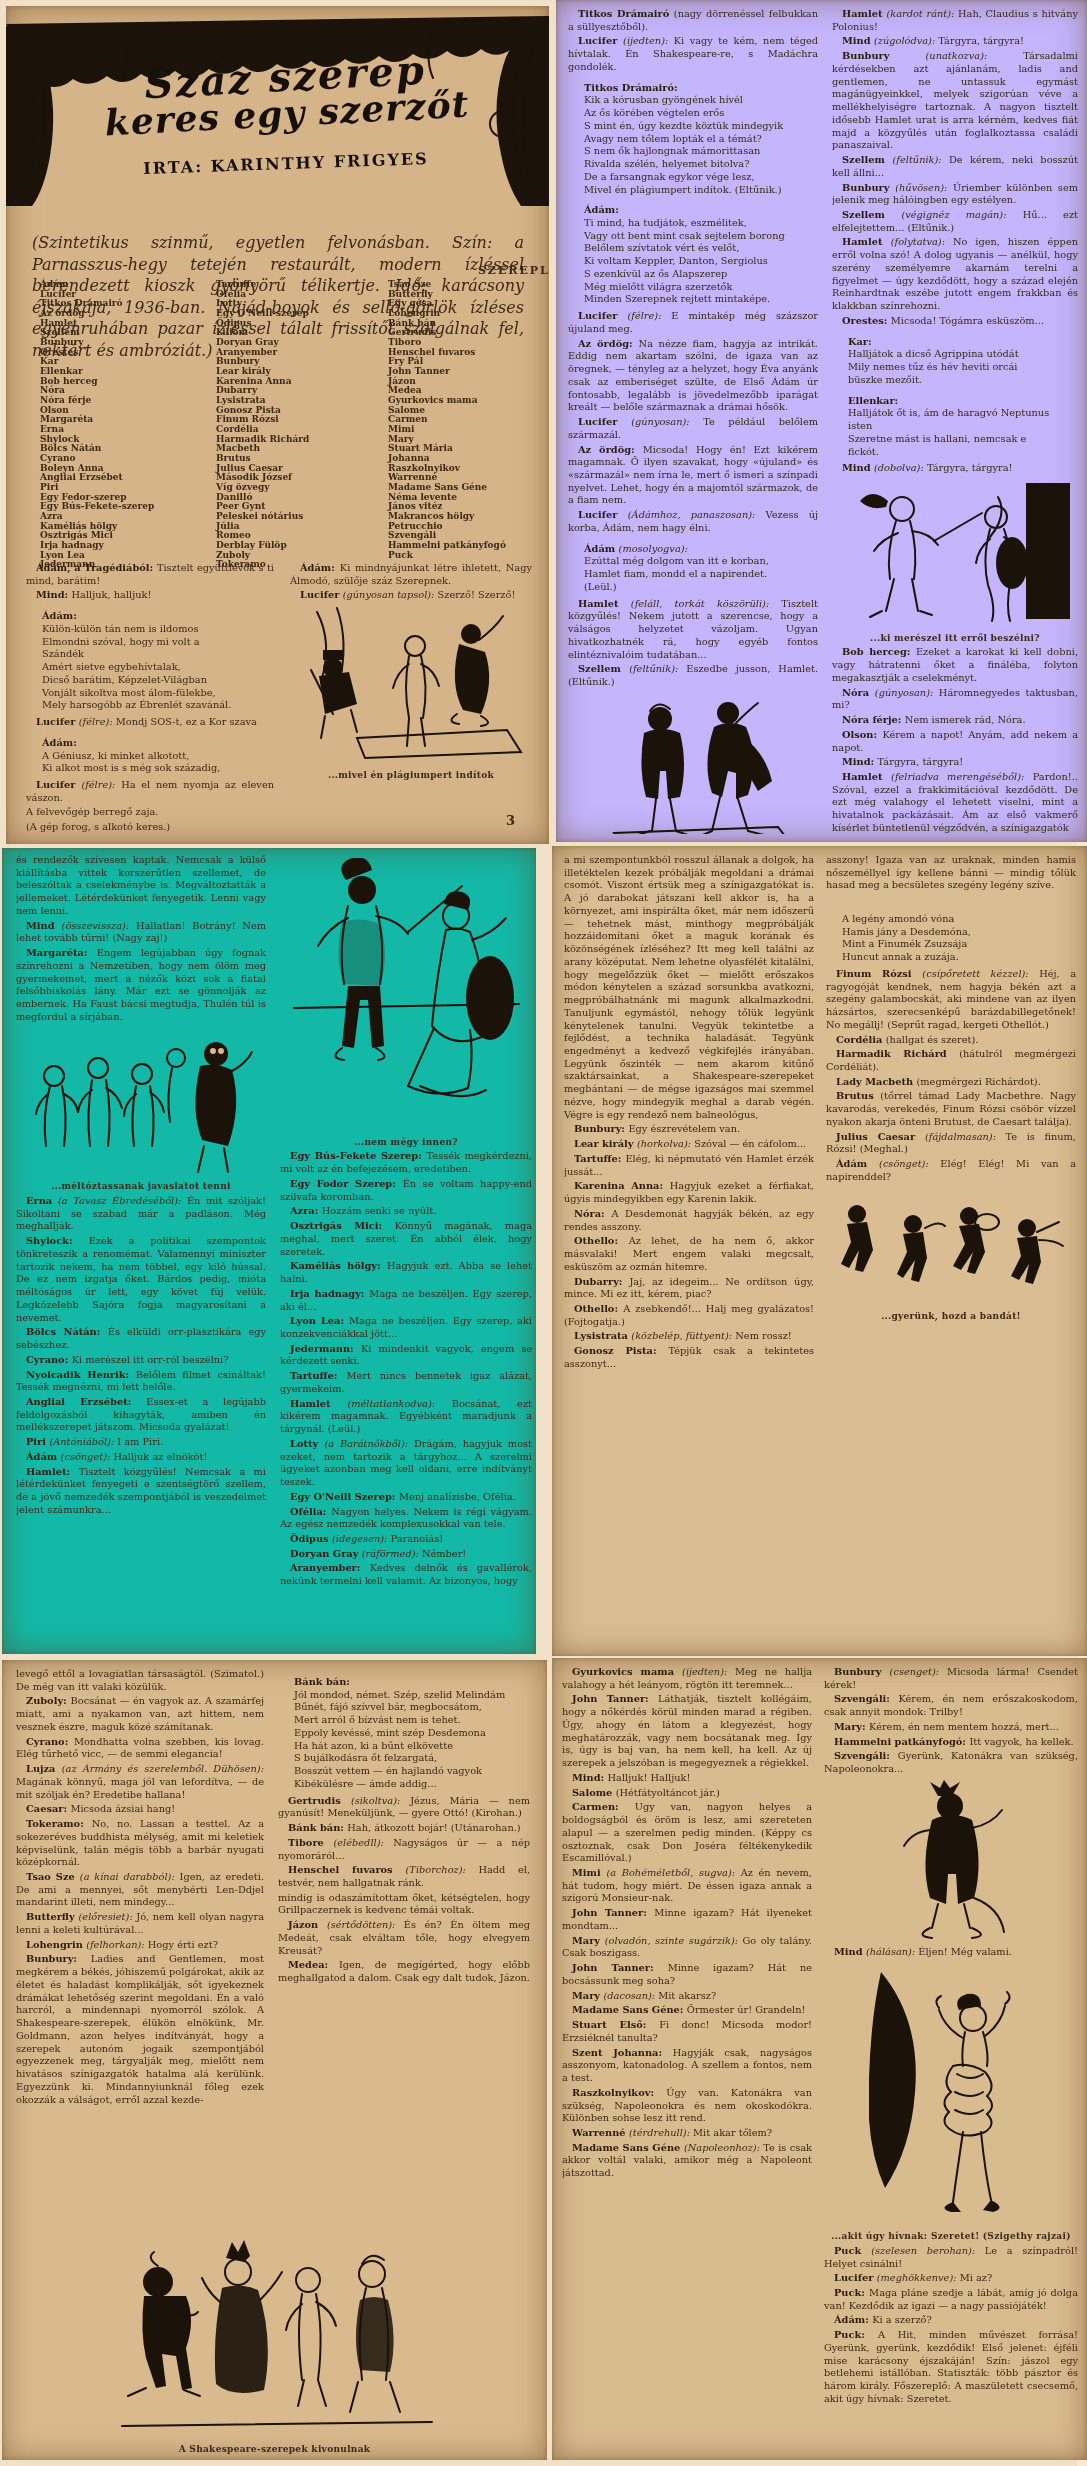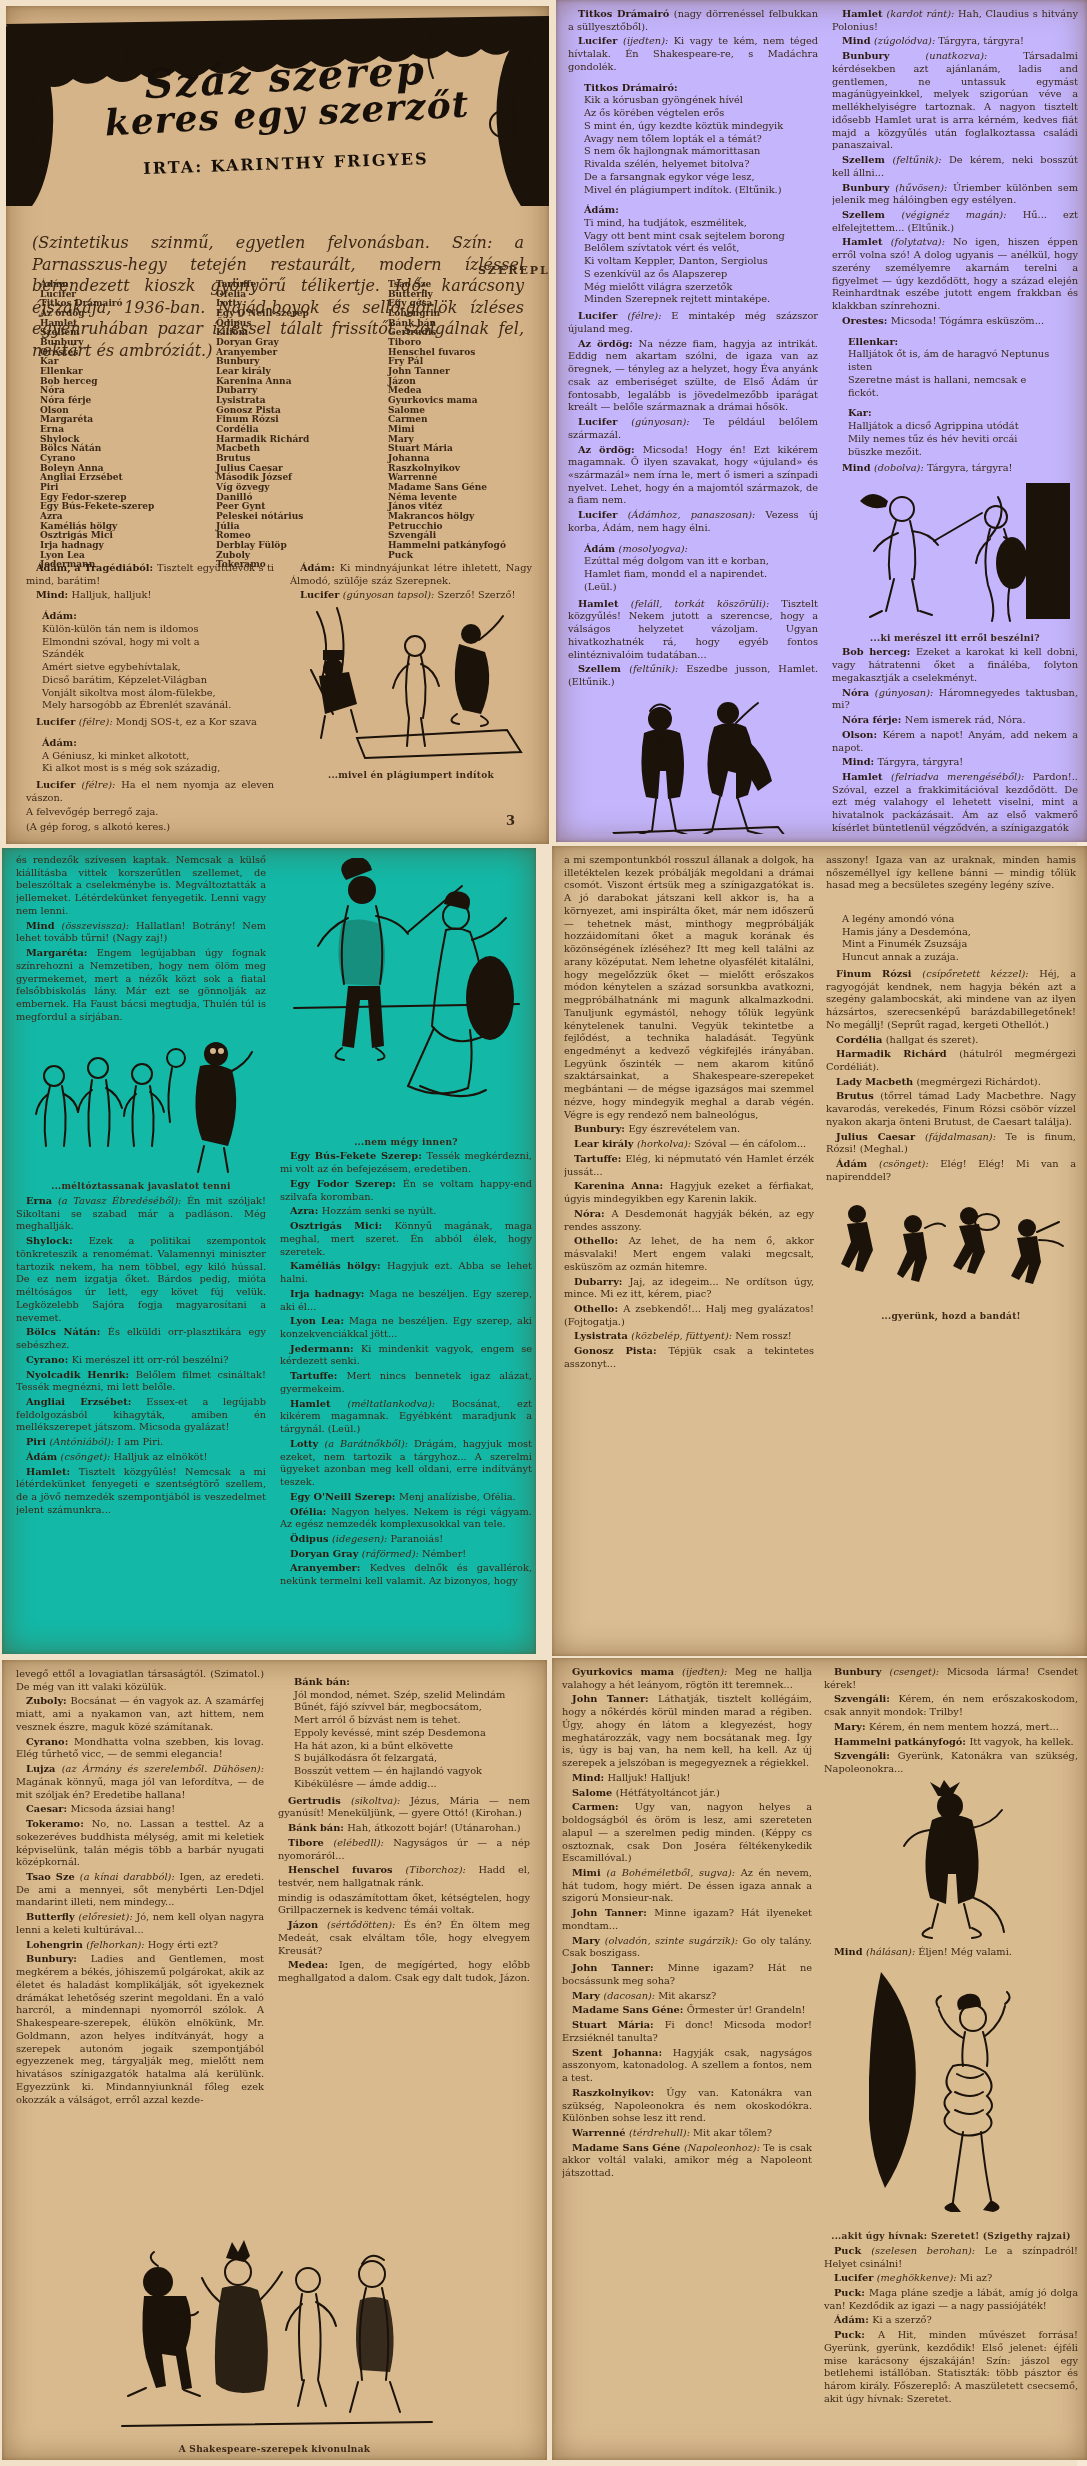--- a/index.html
+++ b/index.html
@@ -251,29 +251,29 @@
     </div>
   <div class="col" style="left:276px;top:8px;width:246px;height:826px;">
       <p class="para"><span class="speaker">Hamlet </span><span class="stagedir">(kardot ránt): </span>Hah, Claudius s hitvány Polonius!</p>
       <p class="para"><span class="speaker">Mind </span><span class="stagedir">(zúgolódva): </span>Tárgyra, tárgyra!</p>
       <p class="para"><span class="speaker">Bunbury </span><span class="stagedir">(unatkozva): </span>Társadalmi kérdésekben azt ajánlanám, ladis and gentlemen, ne untassuk egymást magánügyeinkkel, melyek szigorúan véve a mellékhelyiségre tartoznak. A nagyon tisztelt idősebb Hamlet urat is arra kérném, kedves fiát majd a közgyűlés után foglalkoztassa családi panaszaival.</p>
       <p class="para"><span class="speaker">Szellem </span><span class="stagedir">(feltűnik): </span>De kérem, neki bosszút kell állni...</p>
       <p class="para"><span class="speaker">Bunbury </span><span class="stagedir">(hűvösen): </span>Úriember különben sem jelenik meg hálóingben egy estélyen.</p>
       <p class="para"><span class="speaker">Szellem </span><span class="stagedir">(végignéz magán): </span>Hű... ezt elfelejtettem... (Eltűnik.)</p>
       <p class="para"><span class="speaker">Hamlet </span><span class="stagedir">(folytatva): </span>No igen, hiszen éppen erről volna szó! A dolog ugyanis — anélkül, hogy szerény személyemre akarnám terelni a figyelmet — úgy kezdődött, hogy a század elején Reinhardtnak eszébe jutott engem frakkban és klakkban színrehozni.</p>
       <p class="para"><span class="speaker">Orestes: </span>Micsoda! Tógámra esküszöm...</p>
+      <p class="verse"><span class="speaker">Kar: </span>
+Halljátok a dicső Agrippina utódát
+Mily nemes tűz és hév heviti orcái
+büszke mezőit.</p>
       <p class="verse"><span class="speaker">Ellenkar: </span>
 Halljátok őt is, ám de haragvó Neptunus
 isten
 Szeretne mást is hallani, nemcsak e
 fickót.</p>
-      <p class="verse"><span class="speaker">Kar: </span>
-Halljátok a dicső Agrippina utódát
-Mily nemes tűz és hév heviti orcái
-büszke mezőit.</p>
       <p class="para"><span class="speaker">Mind </span><span class="stagedir">(dobolva): </span>Tárgyra, tárgyra!</p>
       <figure><svg width="230" height="150" viewBox="0 0 230 150">
           <rect class="inkf" x="186" y="4" width="44" height="136"></rect>
           <circle class="ink" cx="62" cy="30" r="12"></circle>
           <path class="inkf" d="M48 22 q-16 -14 -28 0 q10 10 26 6 z"></path>
           <path class="ink" d="M56 42 q-10 30 -6 58 M70 42 q8 28 4 58 M58 54 q-16 6 -24 18 M72 52 q18 2 26 14 M54 100 l-8 32 M72 100 l6 32 M42 132 l-12 6 M80 132 l12 4"></path>
           <path class="ink" d="M94 62 L142 34" stroke-width="3"></path>
           <circle class="ink" cx="156" cy="38" r="11"></circle>
           <path class="ink" d="M150 50 q-8 30 -2 56 q8 22 4 36 M164 50 q10 28 6 54 q-4 24 0 38 M150 60 q-12 10 -14 24 M164 58 q12 8 14 22"></path>
           <ellipse class="inkf" cx="172" cy="84" rx="16" ry="26"></ellipse>
@@ -459,21 +459,21 @@
       <p class="para"><span class="speaker">John Tanner: </span>Láthatják, tisztelt kollégáim, hogy a nőkérdés körül minden marad a régiben. Úgy, ahogy én látom a klegyezést, hogy meghatározzák, vagy nem bocsátanak meg. Így is, úgy is baj van, ha nem kell, ha kell. Az új szerepek a jelszóban is megegyeznek a régiekkel.</p>
       <p class="para"><span class="speaker">Mind: </span>Halljuk! Halljuk!</p>
       <p class="para"><span class="speaker">Salome </span>(Hétfátyoltáncot jár.)</p>
       <p class="para"><span class="speaker">Carmen: </span>Ugy van, nagyon helyes a boldogságból és öröm is lesz, ami szereteten alapul — a szerelmen pedig minden. (Képpy cs osztoznak, csak Don Joséra féltékenykedik Escamillóval.)</p>
       <p class="para"><span class="speaker">Mimi </span><span class="stagedir">(a Bohéméletből, sugva): </span>Az én nevem, hát tudom, hogy miért. De éssen igaza annak a szigorú Monsieur-nak.</p>
       <p class="para"><span class="speaker">John Tanner: </span>Minne igazam? Hát ilyeneket mondtam...</p>
       <p class="para"><span class="speaker">Mary </span><span class="stagedir">(olvadón, szinte sugárzik): </span>Go oly talány. Csak boszigass.</p>
       <p class="para"><span class="speaker">John Tanner: </span>Minne igazam? Hát ne bocsássunk meg soha?</p>
       <p class="para"><span class="speaker">Mary </span><span class="stagedir">(dacosan): </span>Mit akarsz?</p>
       <p class="para"><span class="speaker">Madame Sans Géne: </span>Őrmester úr! Grandeln!</p>
-      <p class="para"><span class="speaker">Stuart Mária: </span>Fi donc! Micsoda modor! Erzsiéknél tanulta?</p>
+      <p class="para"><span class="speaker">Stuart Első: </span>Fi donc! Micsoda modor! Erzsiéknél tanulta?</p>
       <p class="para"><span class="speaker">Szent Johanna: </span>Hagyják csak, nagyságos asszonyom, katonadolog. A szellem a fontos, nem a test.</p>
       <p class="para"><span class="speaker">Raszkolnyikov: </span>Úgy van. Katonákra van szükség, Napoleonokra és nem okoskodókra. Különben sohse lesz itt rend.</p>
       <p class="para"><span class="speaker">Warrenné </span><span class="stagedir">(térdrehull): </span>Mit akar tőlem?</p>
       <p class="para"><span class="speaker">Madame Sans Géne </span><span class="stagedir">(Napoleonhoz): </span>Te is csak akkor voltál valaki, amikor még a Napoleont játszottad.</p>
     </div>
   <div class="col" style="left:272px;top:8px;width:254px;height:786px;">
       <p class="para"><span class="speaker">Bunbury </span><span class="stagedir">(csenget): </span>Micsoda lárma! Csendet kérek!</p>
       <p class="para"><span class="speaker">Szvengáli: </span>Kérem, én nem erőszakoskodom, csak annyit mondok: Trilby!</p>
       <p class="para"><span class="speaker">Mary: </span>Kérem, én nem mentem hozzá, mert...</p>
       <p class="para"><span class="speaker">Hammelni patkányfogó: </span>Itt vagyok, ha kellek.</p>

